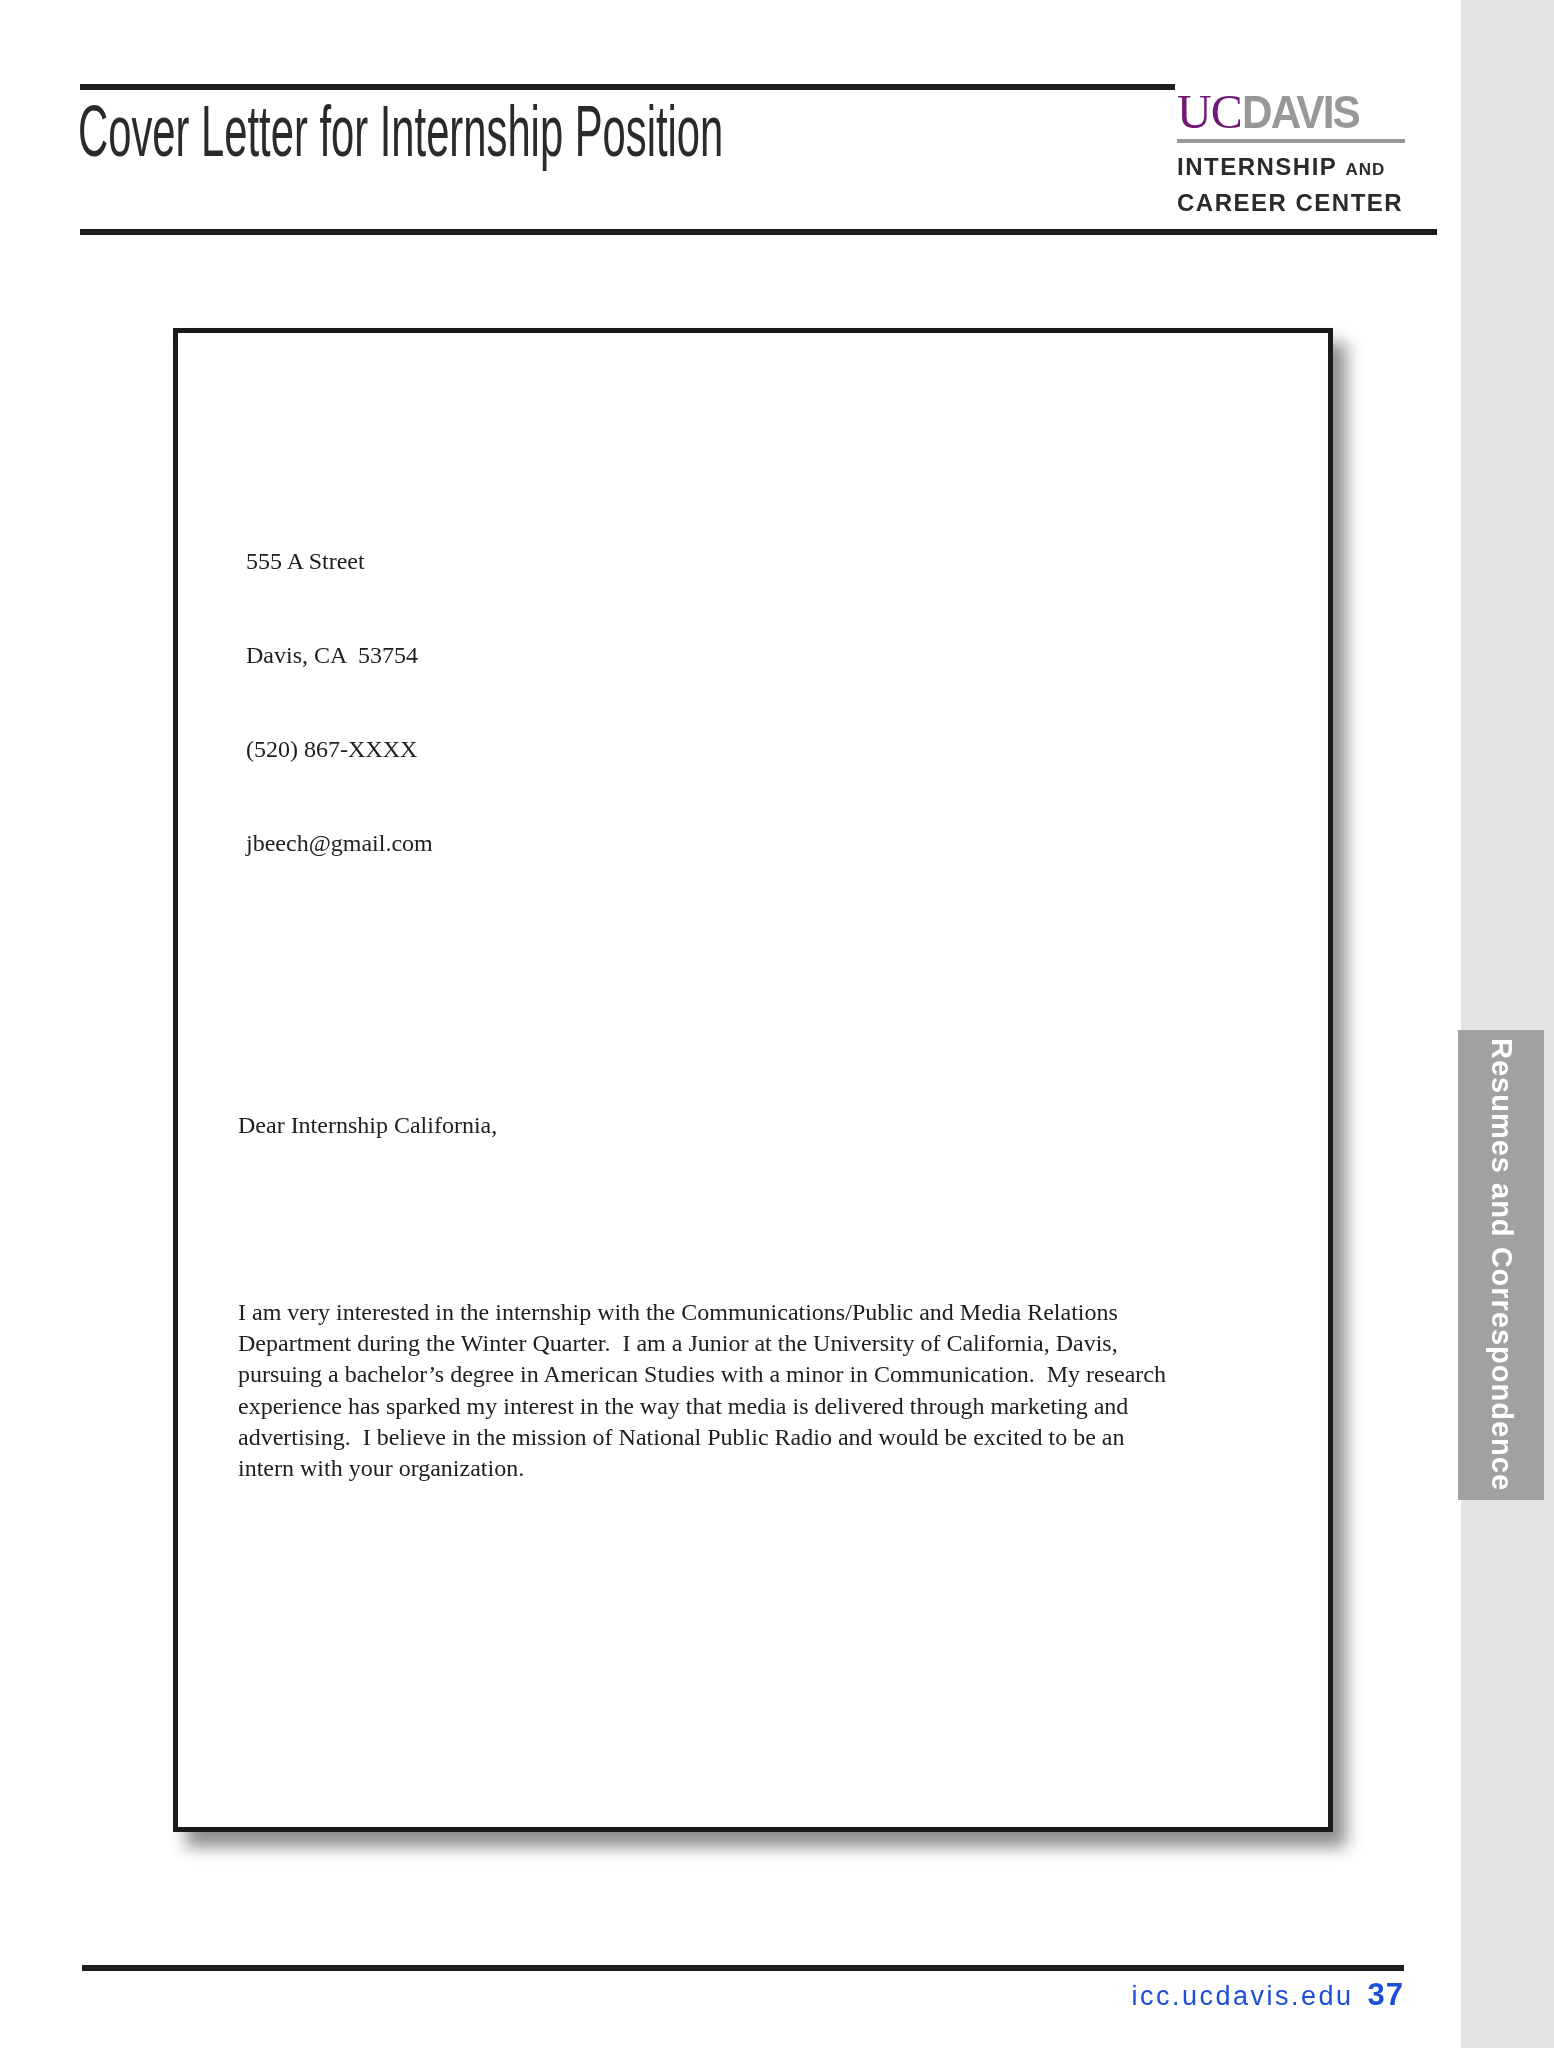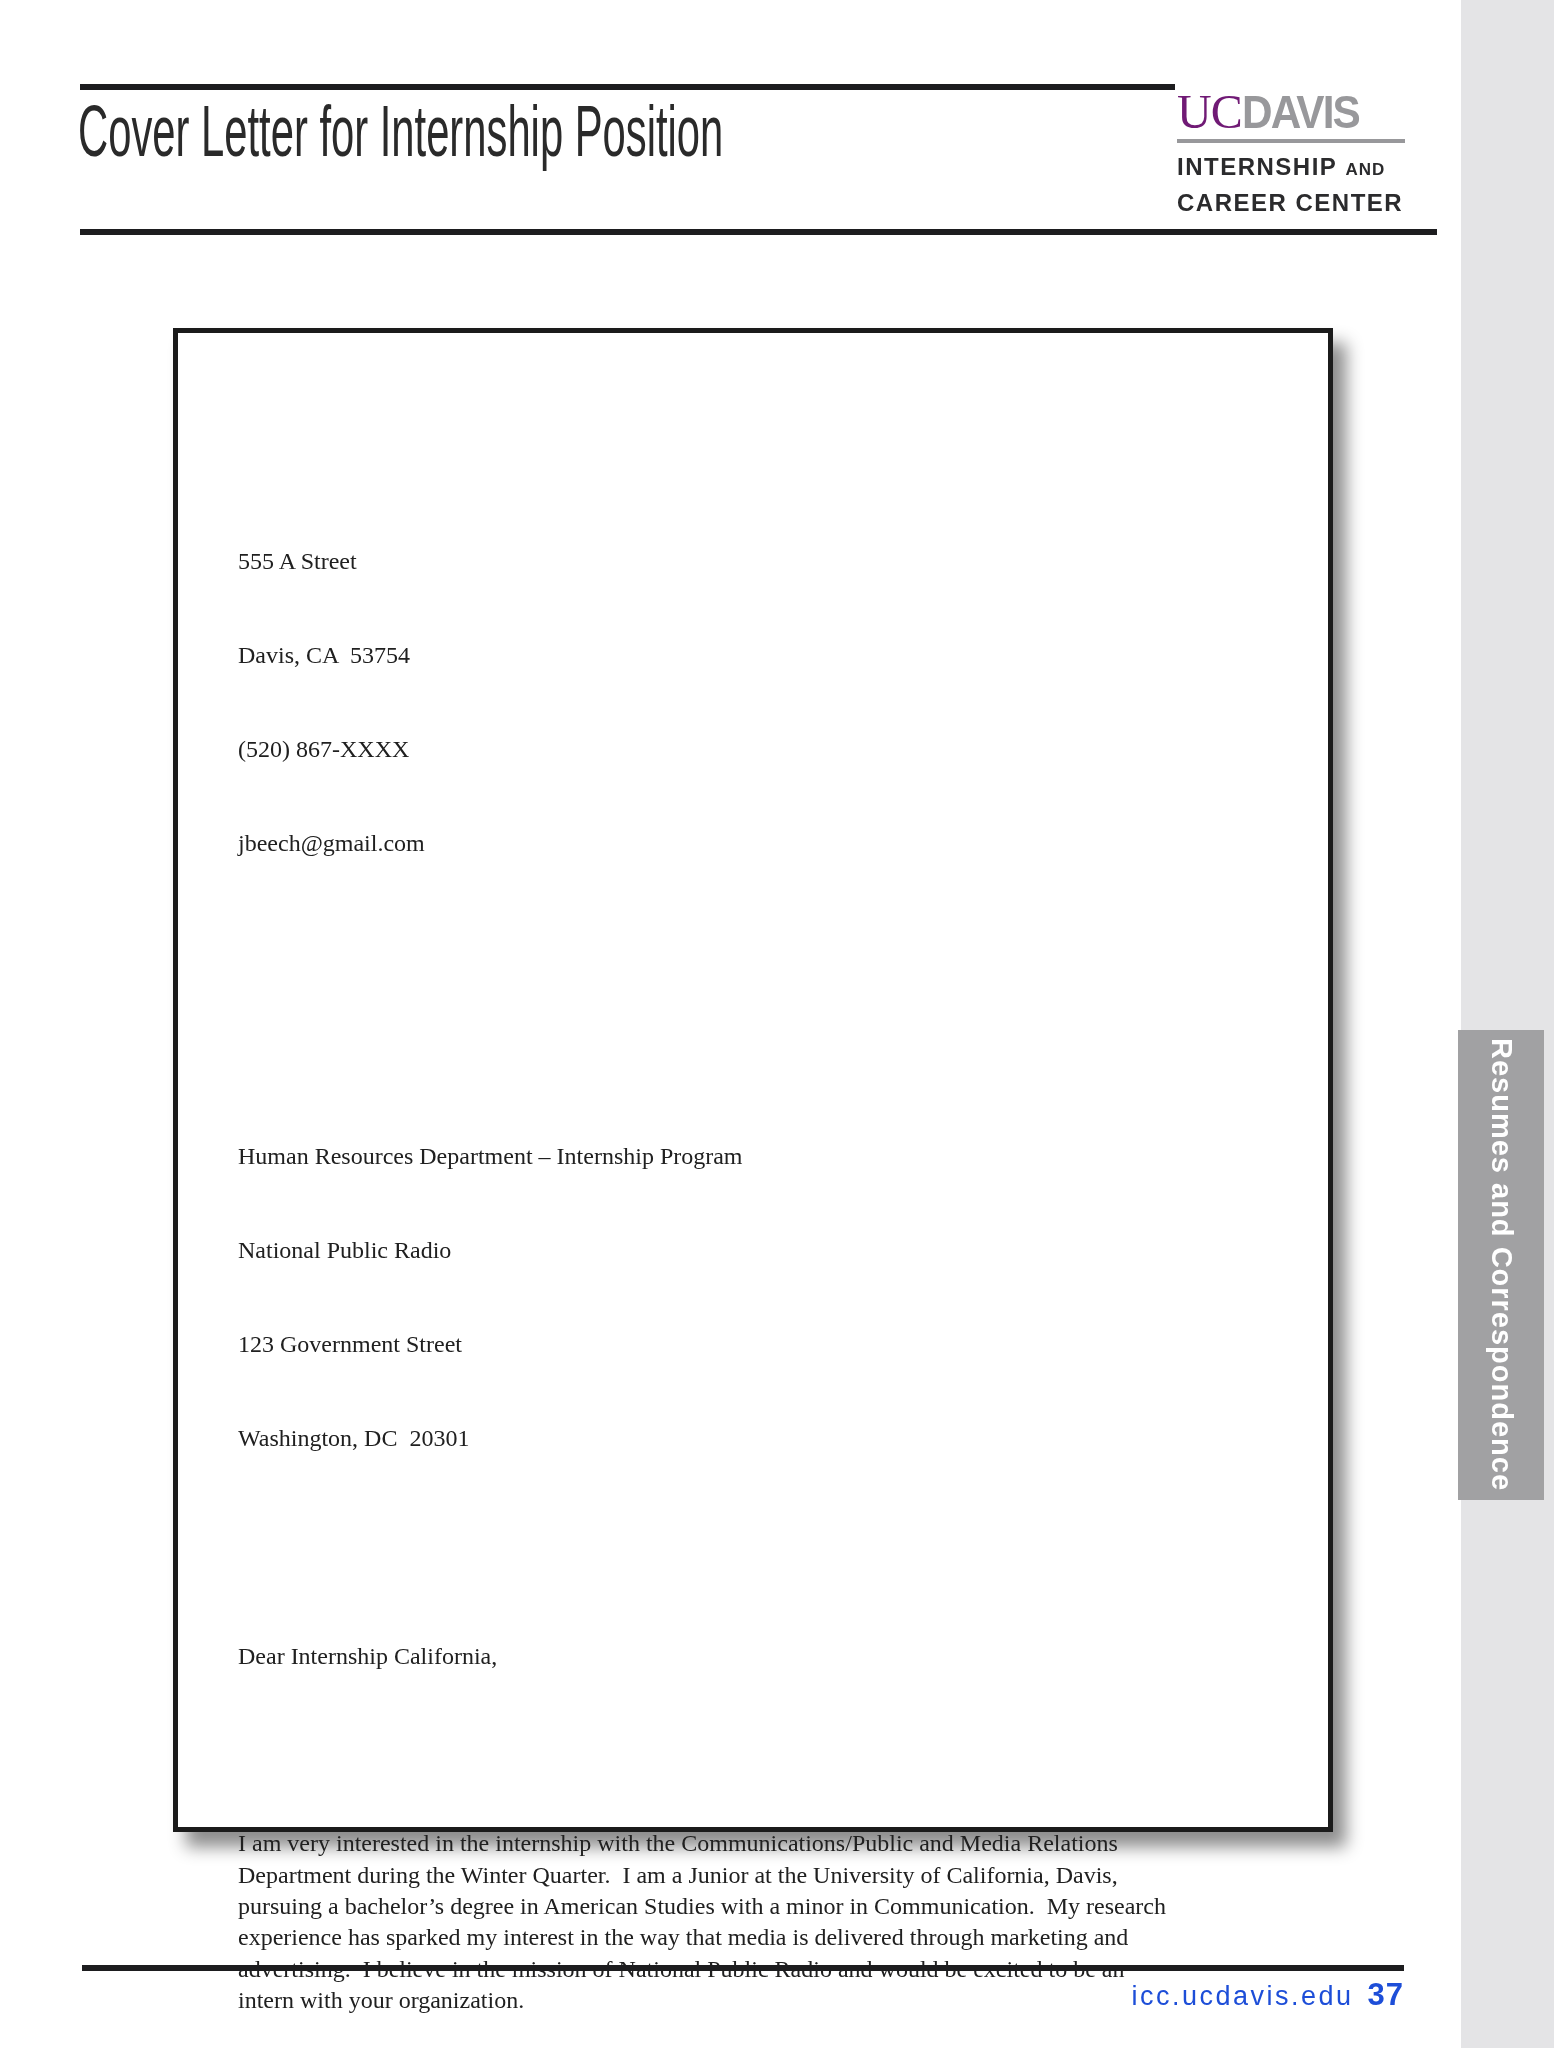--- a/index.html
+++ b/index.html
@@ -65,21 +65,21 @@
     width: 1150px; height: 1494px;
     border: 5px solid #1b1b1b; background: #ffffff;
     box-shadow: 13px 15px 16px rgba(0,0,0,0.45);
   }
   .letter-content {
     position: absolute; left: 60px; top: 57px; width: 1060px;
     font-family: "Liberation Serif", serif;
     font-size: 24px; line-height: 31.3px; color: #202020;
     white-space: pre-wrap;
   }
-  .block { margin: 0 0 31px 0; }
+  .block { margin: 0 0 31px 8px; }
   .para  { margin: 0; }
   .p1 { margin-top: 62px; }
 
   
   .footer-rule { left: 82px; top: 1965px; width: 1322px; }
   .footer-text {
     position: absolute; top: 1977px; right: 150px;
     color: #1d4ed8; white-space: nowrap;
   }
   .footer-url { font-size: 27px; letter-spacing: 2.5px; }
@@ -111,26 +111,20 @@
     <div class="letter-content">
 
       <div class="block">
         <div>555 A Street</div>
         <div>Davis, CA  53754</div>
         <div>(520) 867-XXXX</div>
         <div>jbeech@gmail.com</div>
       </div>
 
 
-      <div class="block">
-        <div>Human Resources Department – Internship Program</div>
-        <div>National Public Radio</div>
-        <div>123 Government Street</div>
-        <div>Washington, DC  20301</div>
-      </div>
 
       <div>Dear Internship California,</div>
 
       <p class="para p1">I am very interested in the internship with the Communications/Public and Media Relations
 Department during the Winter Quarter.  I am a Junior at the University of California, Davis,
 pursuing a bachelor’s degree in American Studies with a minor in Communication.  My research
 experience has sparked my interest in the way that media is delivered through marketing and
 advertising.  I believe in the mission of National Public Radio and would be excited to be an
 intern with your organization.</p>
       

